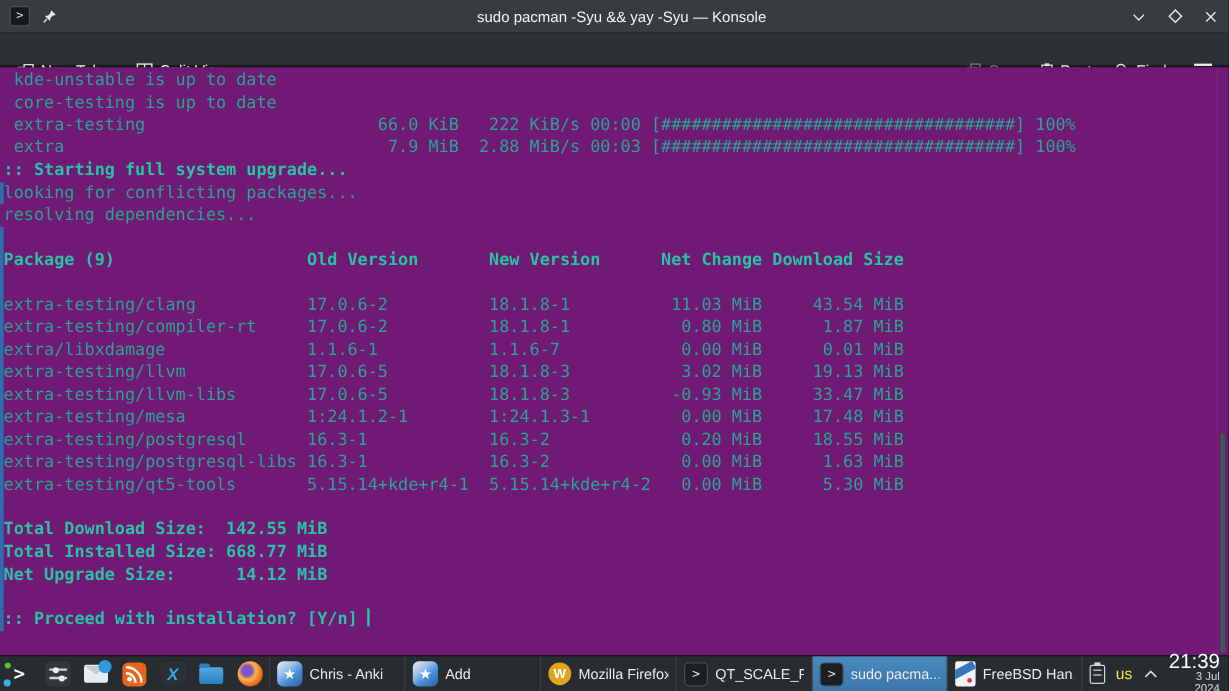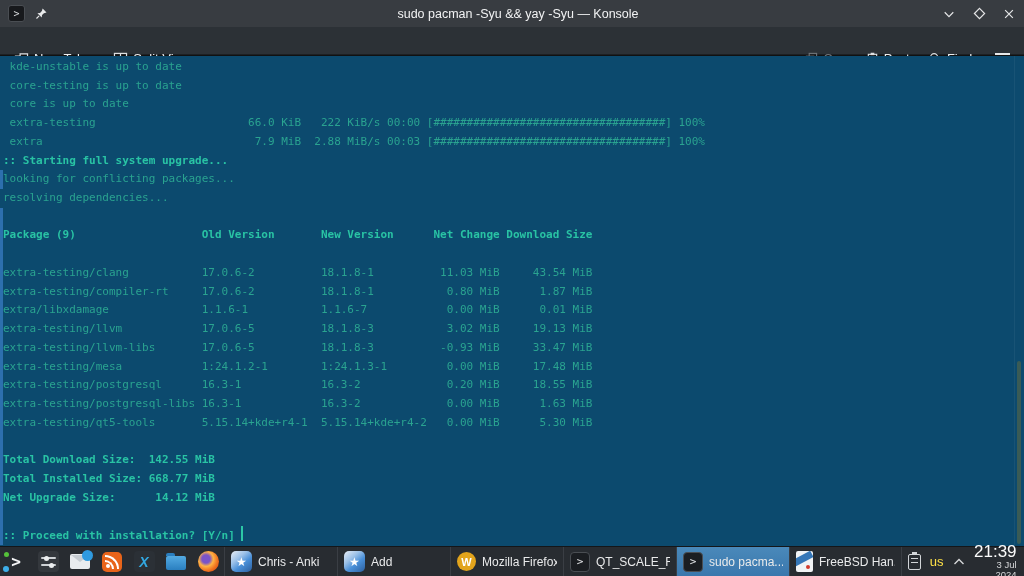--- a/index.html
+++ b/index.html
@@ -25,22 +25,22 @@
              display:flex; align-items:center; padding:0 8px; font-size:13px; }
   .tbtn { display:flex; align-items:center; gap:5px; padding:3px 6px; border-radius:3px; color:#eff0f1;margin-top:36px; }
   .tbtn.disabled { color:#70757a; }
   .tbtn .dd-mark { width:0; height:0; border-left:3px solid transparent; border-right:3px solid transparent;
                    border-top:4px solid #b9bcbe; margin-left:-2px; align-self:flex-end; margin-bottom:1px; }
   .toolbar .spacer { flex:1; }
   .toolbar .right { display:flex; align-items:center; }
 
   
   .terminal { position:absolute; top:56px; left:0; right:0; bottom:30px;
-              background:#0c4a6e; overflow:hidden; padding-top:2px;
-              font-family:"DejaVu Sans Mono", monospace; font-size:11px; }
+              background:#701a75; overflow:hidden; padding-top:2px;
+              font-family:"DejaVu Sans Mono", monospace; font-size:14px; }
   .tline { position:relative; height:18.73px; line-height:18.73px; white-space:pre;
            color:#2aa390; padding-left:3px; }
   .tline.b { color:#29c3a4; font-weight:bold; }
   .tline.m::before { content:''; position:absolute; left:0; top:0; bottom:0; width:3px; background:#2d6fae; }
   .cursor { display:inline-block; width:2px; height:15px; background:#2dc7a6; vertical-align:-2px; }
   .scrollbar { position:absolute; top:0; right:0; bottom:0; width:10px;
                border-left:1px solid rgba(255,255,255,0.05); }
   .scroll-handle { position:absolute; right:3px; top:305px; height:183px; width:4px;
                background:#3a5b55; border-radius:2px; }
 
@@ -186,21 +186,20 @@
       <div class="tbtn">
         <span class="hamburger"></span>
       </div>
     </div>
   </div>
 
   <div class="terminal">
     <div id="term-lines">
         <div class="tline"> kde-unstable is up to date</div>
         <div class="tline"> core-testing is up to date</div>
-        <div class="tline"> core is up to date</div>
         <div class="tline"> extra-testing                       66.0 KiB   222 KiB/s 00:00 [###################################] 100%</div>
         <div class="tline"> extra                                7.9 MiB  2.88 MiB/s 00:03 [###################################] 100%</div>
         <div class="tline b">:: Starting full system upgrade...</div>
         <div class="tline m">looking for conflicting packages...</div>
         <div class="tline">resolving dependencies...</div>
         <div class="tline m">&nbsp;</div>
         <div class="tline b m">Package (9)                   Old Version       New Version      Net Change Download Size</div>
         <div class="tline m">&nbsp;</div>
         <div class="tline m">extra-testing/clang           17.0.6-2          18.1.8-1          11.03 MiB     43.54 MiB</div>
         <div class="tline m">extra-testing/compiler-rt     17.0.6-2          18.1.8-1           0.80 MiB      1.87 MiB</div>

